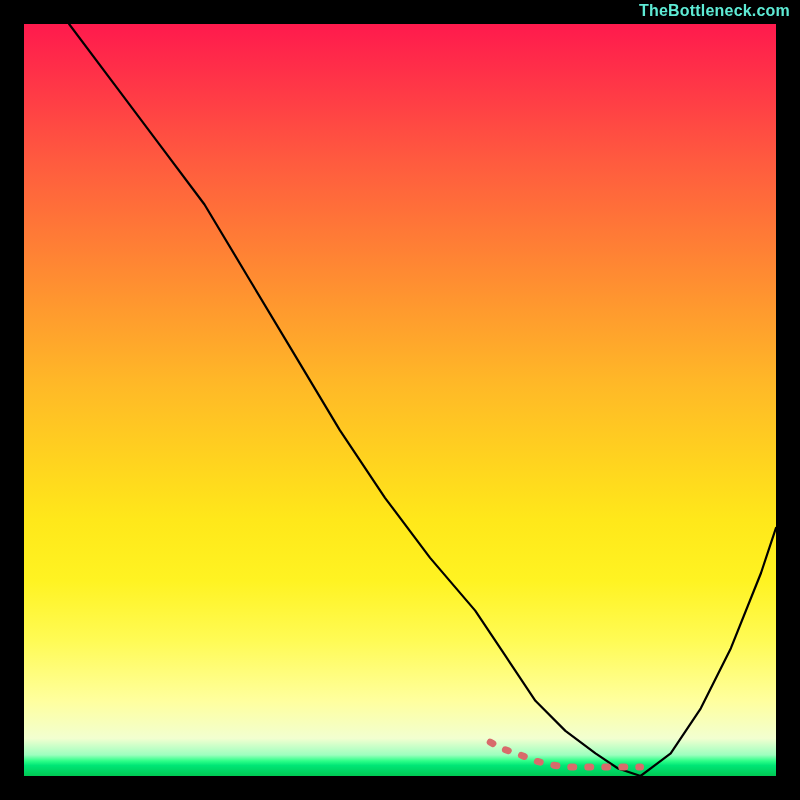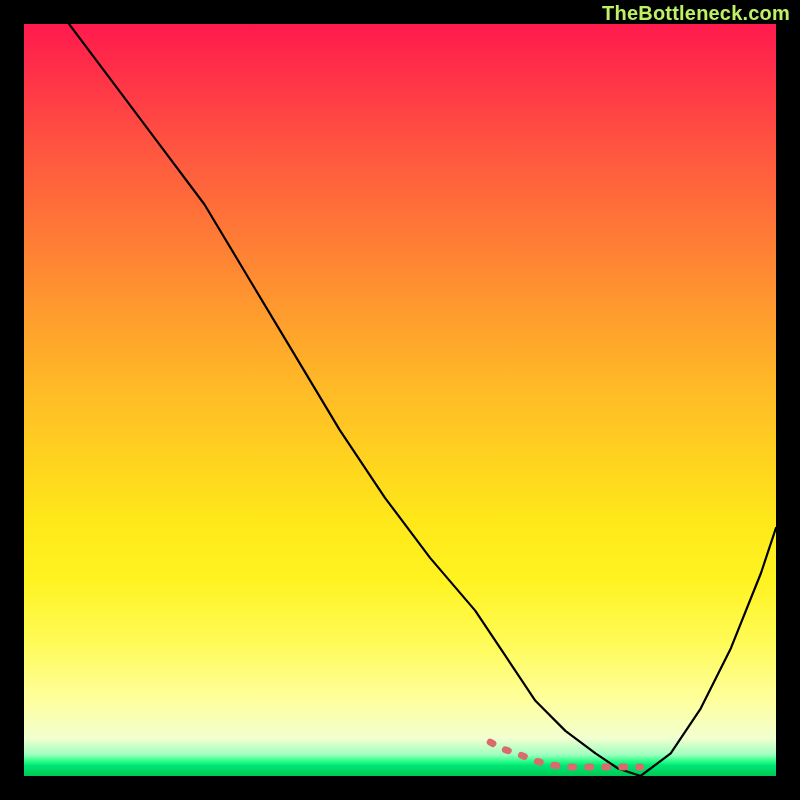--- a/index.html
+++ b/index.html
@@ -51,22 +51,22 @@
     left: 0;
     top: 0;
     width: 752px;
     height: 752px;
     pointer-events: none;
   }
   .watermark {
     position: absolute;
     top: 2px;
     right: 10px;
-    color: #bef264;
-    font-size: 20px;
+    color: #5eead4;
+    font-size: 16px;
     font-weight: 600;
     letter-spacing: 0.2px;
     user-select: none;
   }
 </style>
 </head>
 <body>
 
 <div class="watermark">TheBottleneck.com</div>
 

